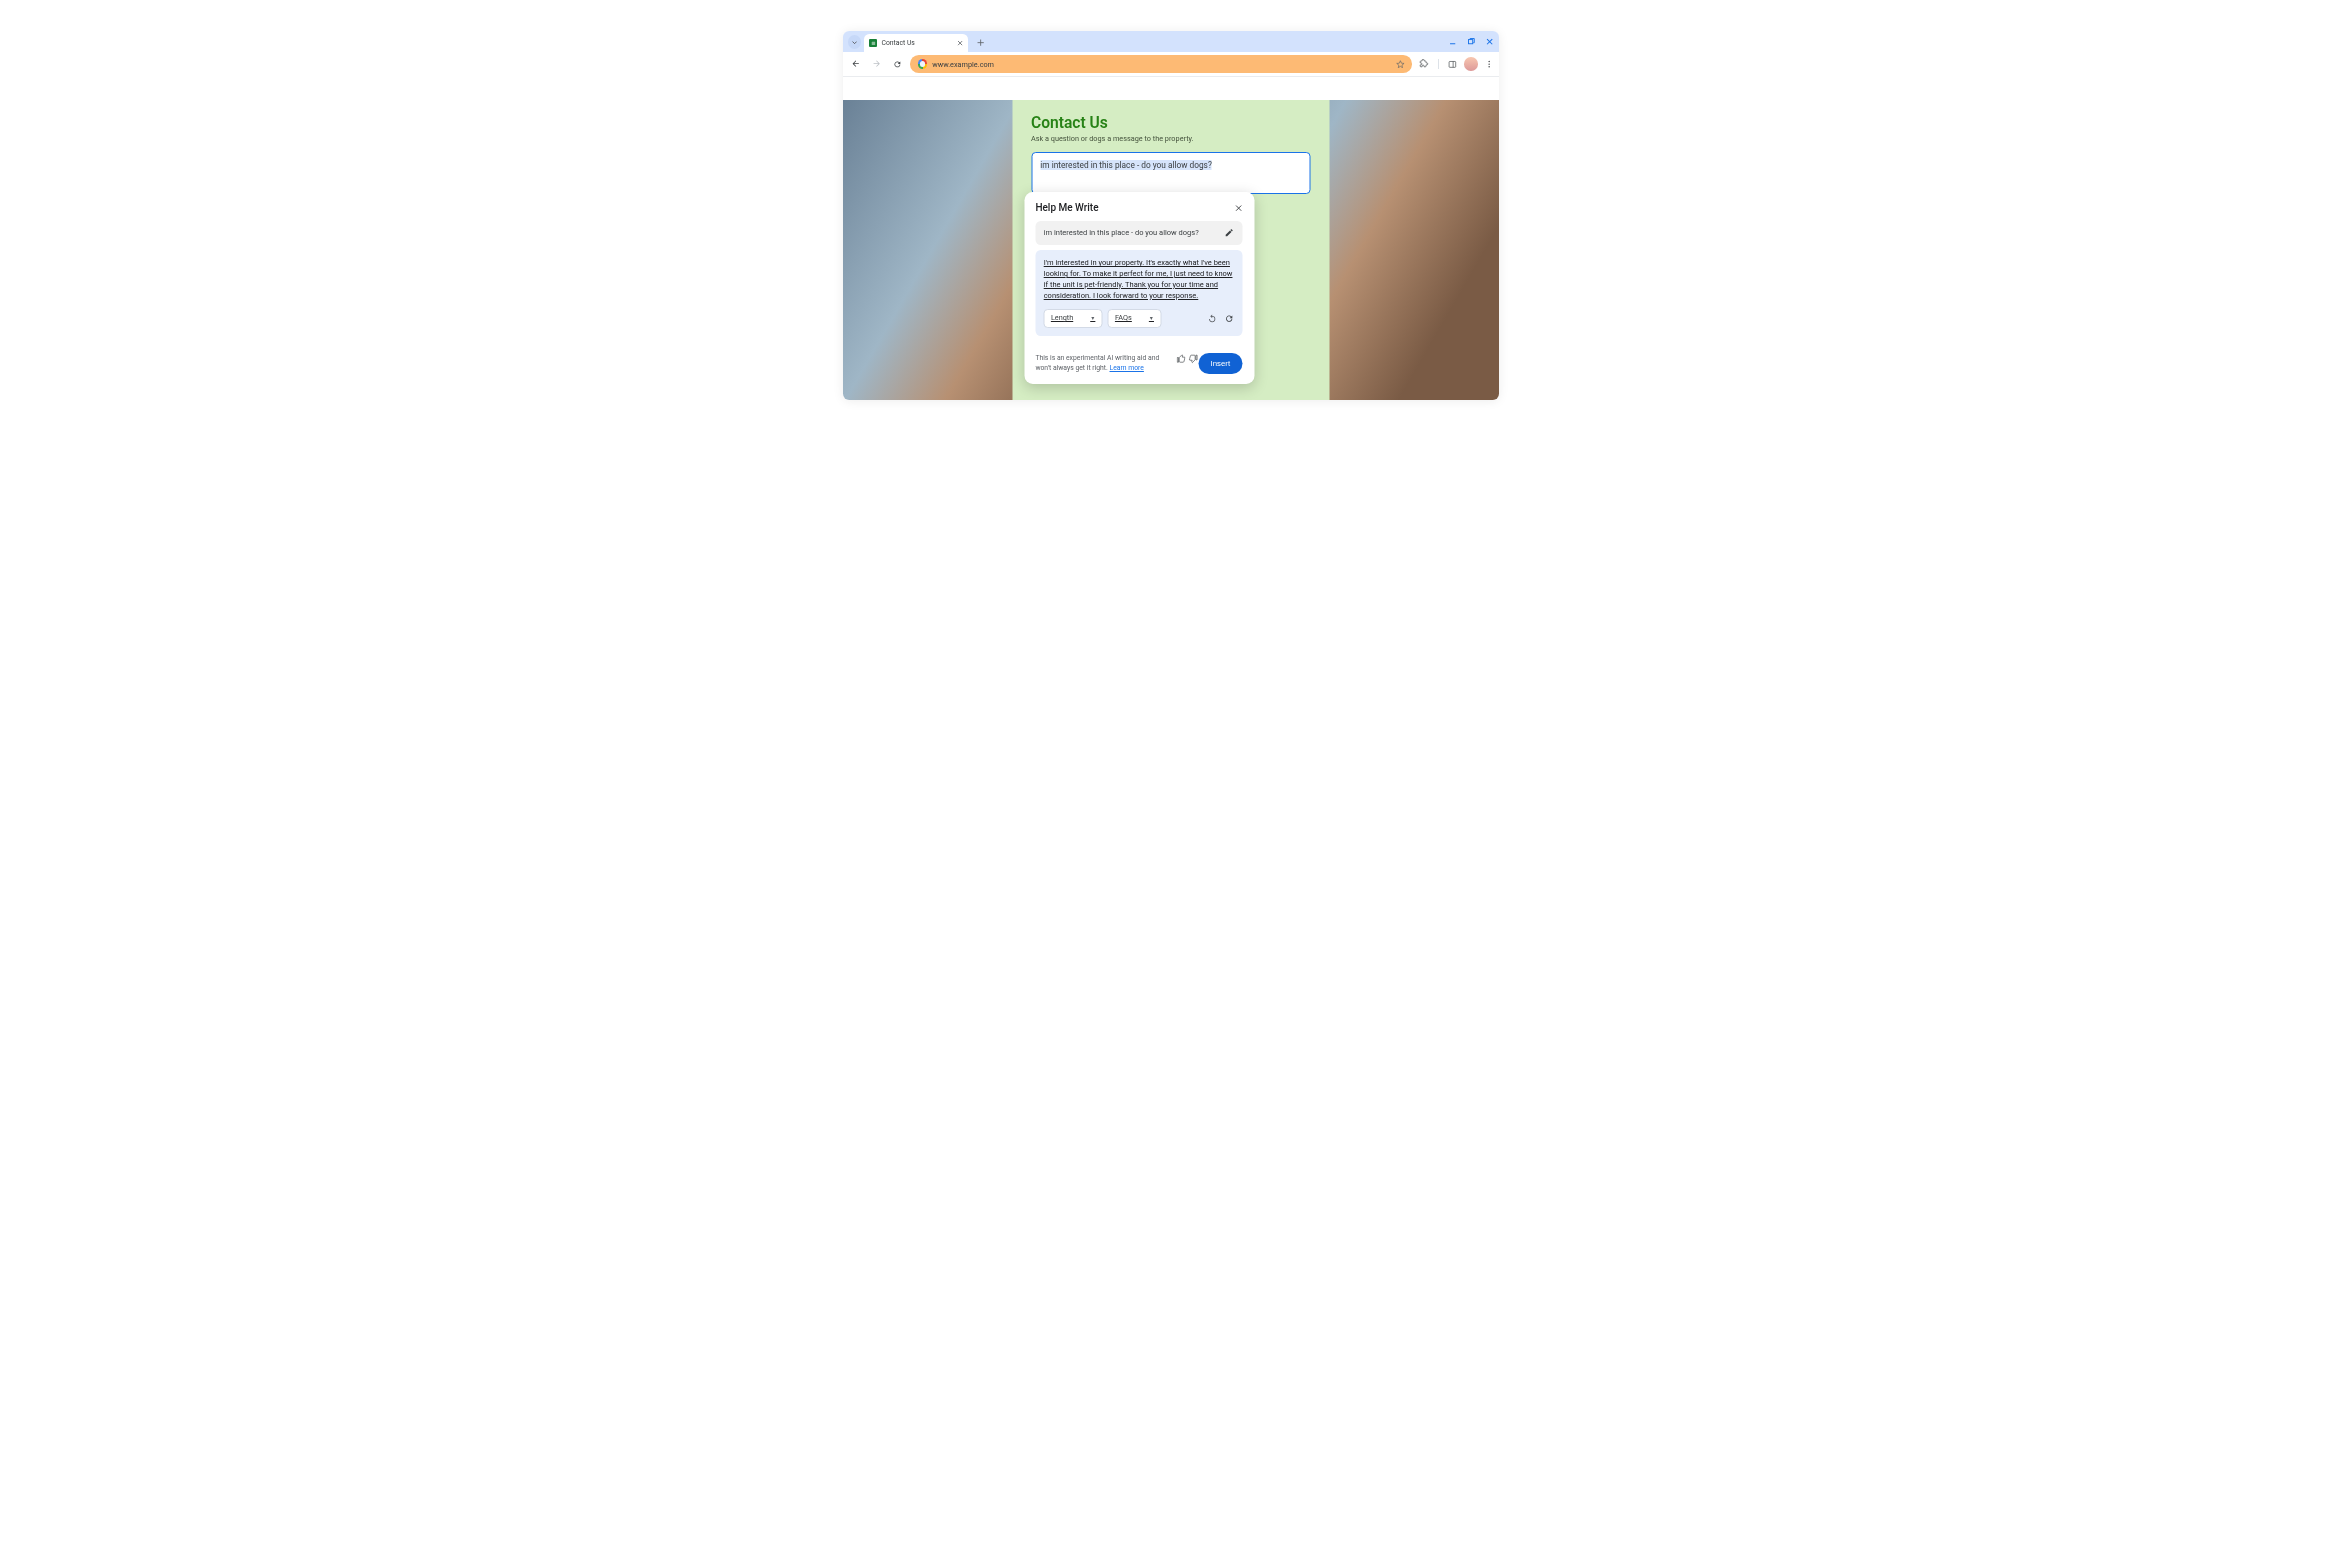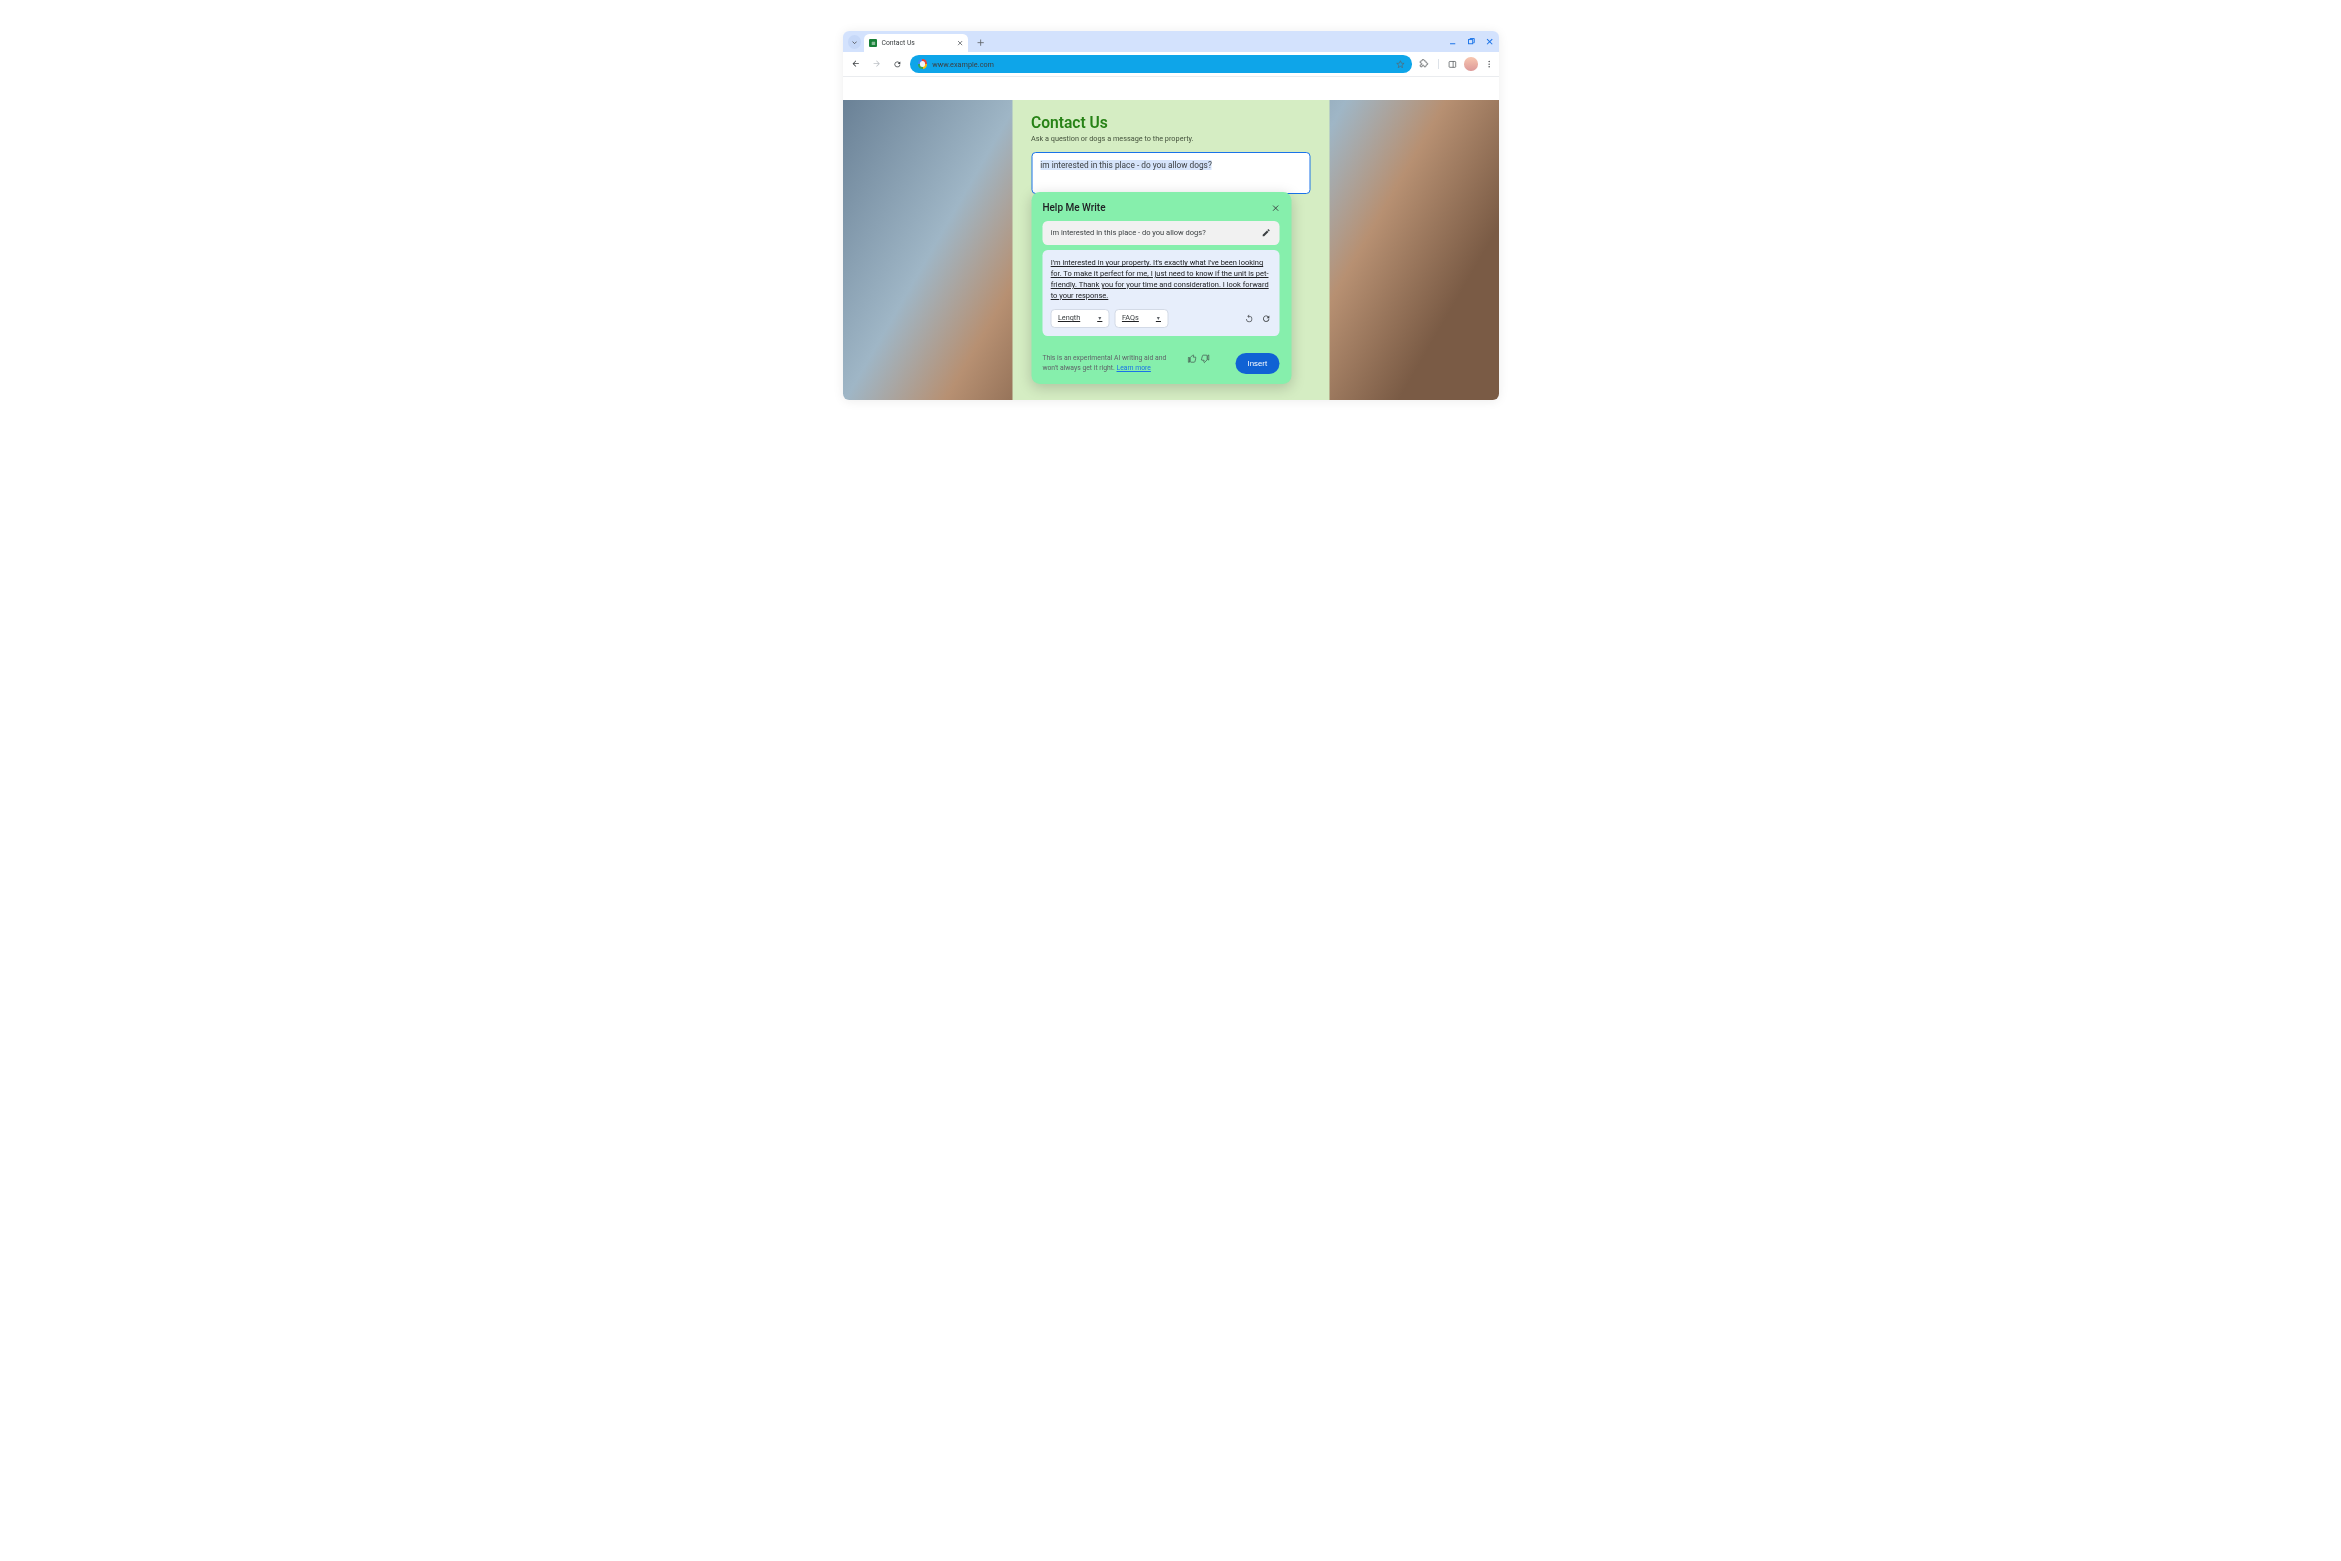--- a/index.html
+++ b/index.html
@@ -62,21 +62,21 @@
     height:25px;
     display:flex;
     align-items:center;
     padding:0 5.2px;
     gap:4.2px;
     border-bottom:0.5px solid #eaecef;
   }
   .nav-btn { width:16.7px;height:16.7px;display:flex;align-items:center;justify-content:center;border-radius:50%;color:#5f6368;}
   .nav-btn.disabled { color:#bdc1c6; }
   .omnibox {
-    flex:1; height:17.7px; background:#0ea5e9;
+    flex:1; height:17.7px; background:#fdba74;
     border-radius:8.8px; display:flex; align-items:center;
     padding:0 7.3px; gap:5.2px; color:#3c4043; font-size:7.3px;
   }
   .g-logo {
     width:9.4px;height:9.4px;border-radius:50%;
     background: conic-gradient(#ea4335 0 25%, #fbbc04 0 50%, #34a853 0 75%, #4285f4 0);
     position:relative;
   }
   .g-logo::after{content:"";position:absolute;inset:2.1px;background:#eef3fb;border-radius:50%;}
   .star-btn { margin-left:auto; color:#5f6368;}
@@ -117,23 +117,23 @@
   .content-panel h1 { color:#278216; font-size:15.6px; font-weight:600; margin-bottom:2.1px;}
   .subtitle { color:#45533d; font-size:7.3px; margin-bottom:9.4px;}
   .textarea {
     background:#fff; border:0.8px solid #1a73e8; border-radius:4.2px;
     padding:7.3px 8.3px; height:42px; font-size:8.3px; color:#3c4043;
   }
   .textarea span.sel { background:#d6e4fb;}
   
   .popover {
     position:absolute;
-    left:19px; width:260px;
+    left:12px; width:230px;
     top:92px;
-    background:#86efac;
+    background:#ffffff;
     border-radius:8.3px;
     box-shadow:0 3.1px 13.5px rgba(0,0,0,0.18);
     padding:10.4px 11.4px 9.4px;
   }
   .pop-head { display:flex; align-items:center; margin-bottom:7.3px;}
   .pop-head h2 { font-size:10px; font-weight:500; color:#202124;}
   .pop-close { margin-left:auto; font-size:10.4px; color:#3c4043; cursor:pointer;}
   .prompt-pill {
     background:#f1f1f1; border-radius:5.2px;
     padding:7.3px 8.3px; display:flex; align-items:center;

